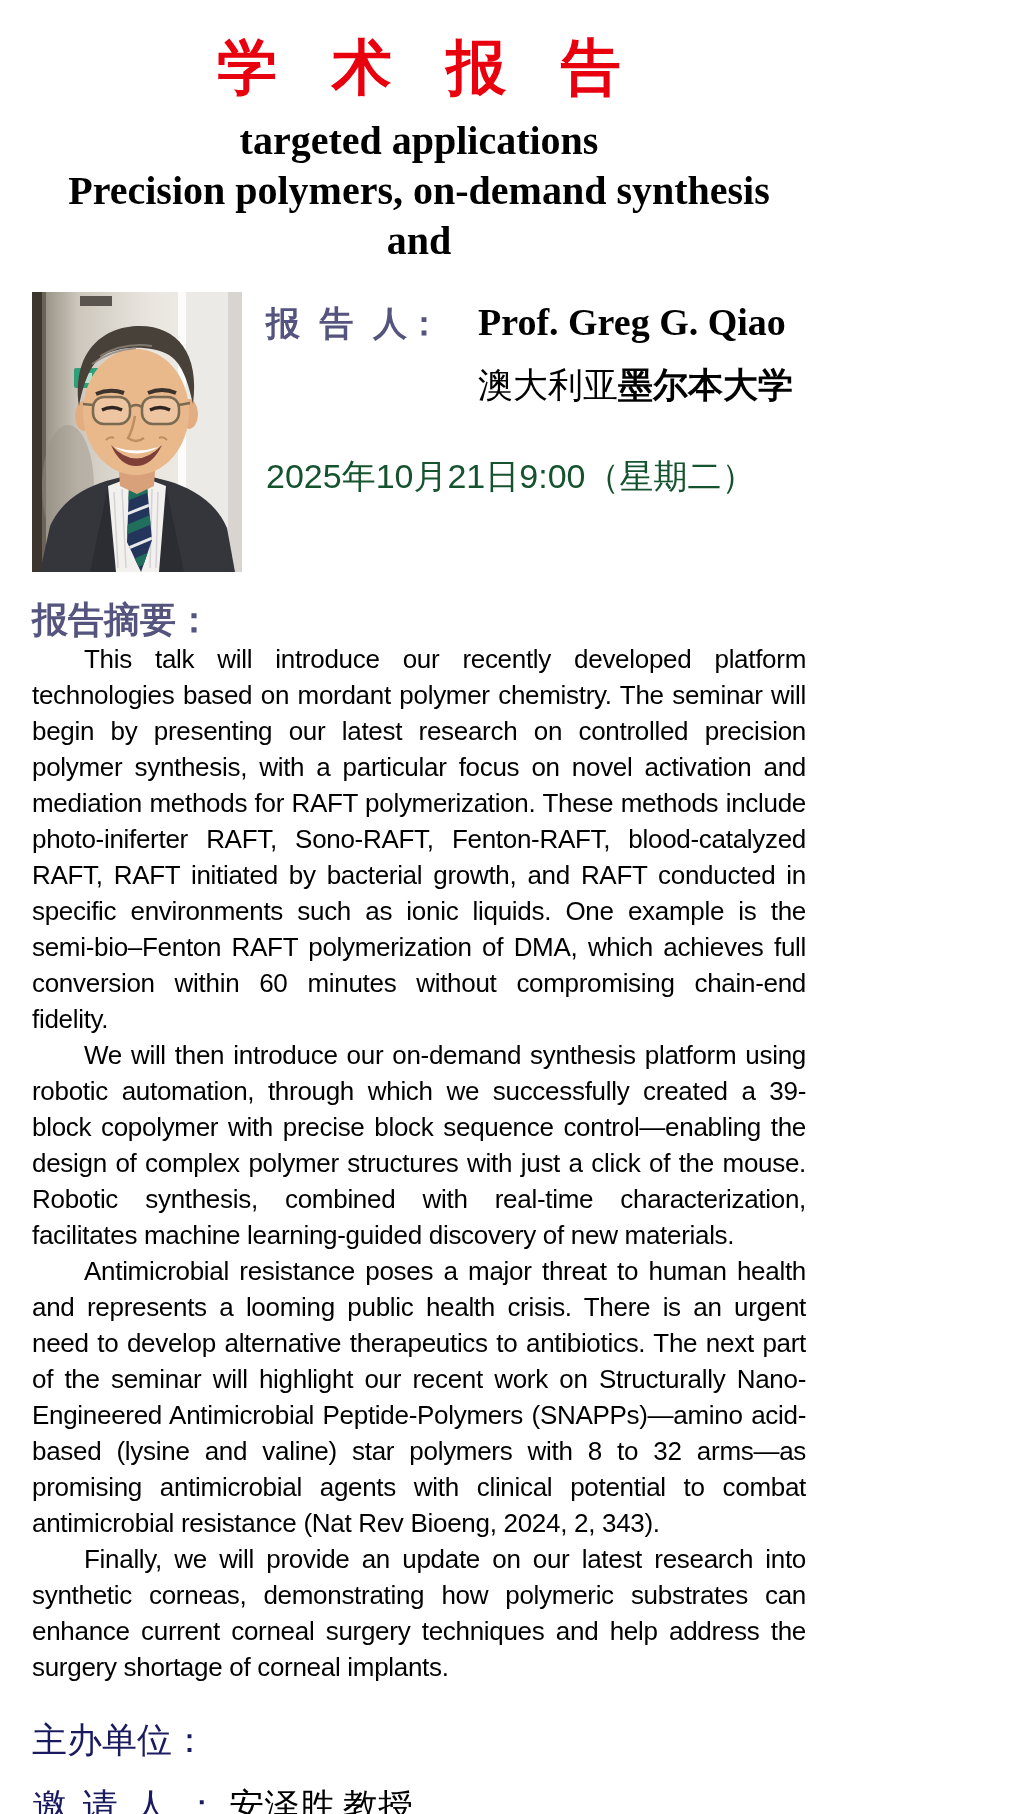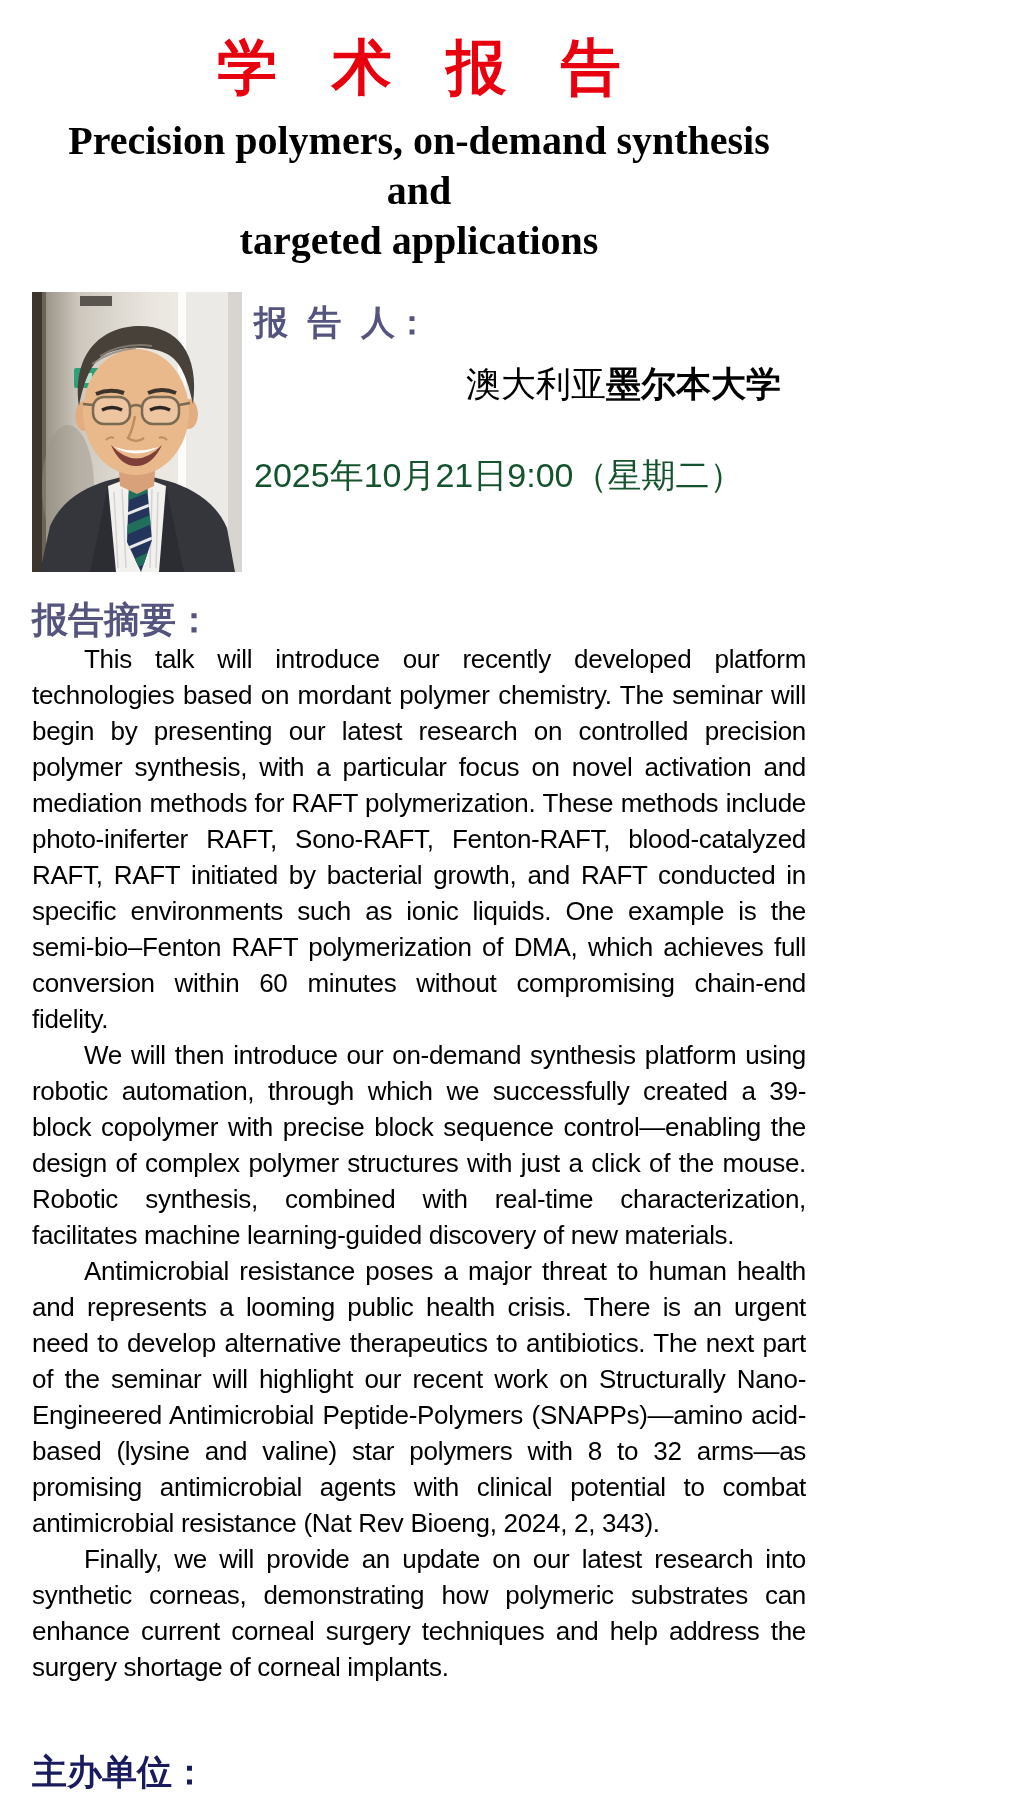--- a/index.html
+++ b/index.html
@@ -49,21 +49,21 @@
     flex:0 0 auto;
     width:210px;
     height:280px;
     margin-left:-15px; 
     margin-left:0;
     overflow:hidden;
   }
   .photo svg{display:block;width:210px;height:280px;}
   .info{
     flex:1 1 auto;
-    padding-left:12px;
+    padding-left:24px;
     padding-top:6px;
   }
   .info-row{
     display:flex;
     align-items:baseline;
     margin-bottom:14px;
     line-height:48px;
   }
   .info-label{
     flex:0 0 auto;
@@ -120,43 +120,42 @@
   .footer-row{
     display:flex;
     align-items:baseline;
     margin-bottom:16px;
     line-height:50px;
   }
   .footer-label{
     flex:0 0 auto;
     min-width:182px;
     color:var(--footer-navy,#1a1a5f);
-    font-weight:bold;
+    font-weight:normal;
     font-size:35px;
     word-spacing:6px;
     white-space:pre;
-    margin-top:32px;
   }
   .footer-value{
     font-family:"Liberation Serif",serif;
     font-size:35px;
     color:#000;
     padding-left:10px;
   }
 </style>
 </head>
 <body>
 
 <div class="poster">
 
   <h1 class="title-cn">学 术 报 告</h1>
 
   <h2 class="title-en">
+    <span>targeted applications</span>
     <span>Precision polymers, on-demand synthesis and</span>
-    <span>targeted applications</span>
   </h2>
 
   <div class="info-section">
 
     <div class="photo">
       <svg viewBox="0 0 210 280" xmlns="http://www.w3.org/2000/svg">
         <defs>
           <linearGradient id="bgGrad" x1="0" y1="0" x2="1" y2="0">
             <stop offset="0" stop-color="#867e72"></stop>
             <stop offset="0.22" stop-color="#cdc7bd"></stop>
@@ -222,20 +221,21 @@
 
         <path d="M 79 153 Q 104 180 130 153 Q 120 174 104 174 Q 88 174 79 153 Z" fill="#7e3f38"></path>
         <path d="M 82 155 Q 104 168 127 155 Q 104 162 82 155 Z" fill="#ffffff"></path>
         <path d="M 74 148 Q 78 144 82 146 M 135 148 Q 131 144 127 146" stroke="#c08c62" stroke-width="2" fill="none"></path>
       </svg>
     </div>
 
     <div class="info">
       <div class="info-row">
         <span class="info-label">报 告 人：</span>
+        <span class="speaker-name">Prof. Greg G. Qiao</span>
       </div>
       <div class="affiliation-row">
         <span class="affiliation-prefix">澳大利亚</span><span class="affiliation-emphasis">墨尔本大学</span>
       </div>
       <div class="info-row">
         <span class="info-value">2025年10月21日9:00（星期二）</span>
       </div>
     </div>
   </div>
 

